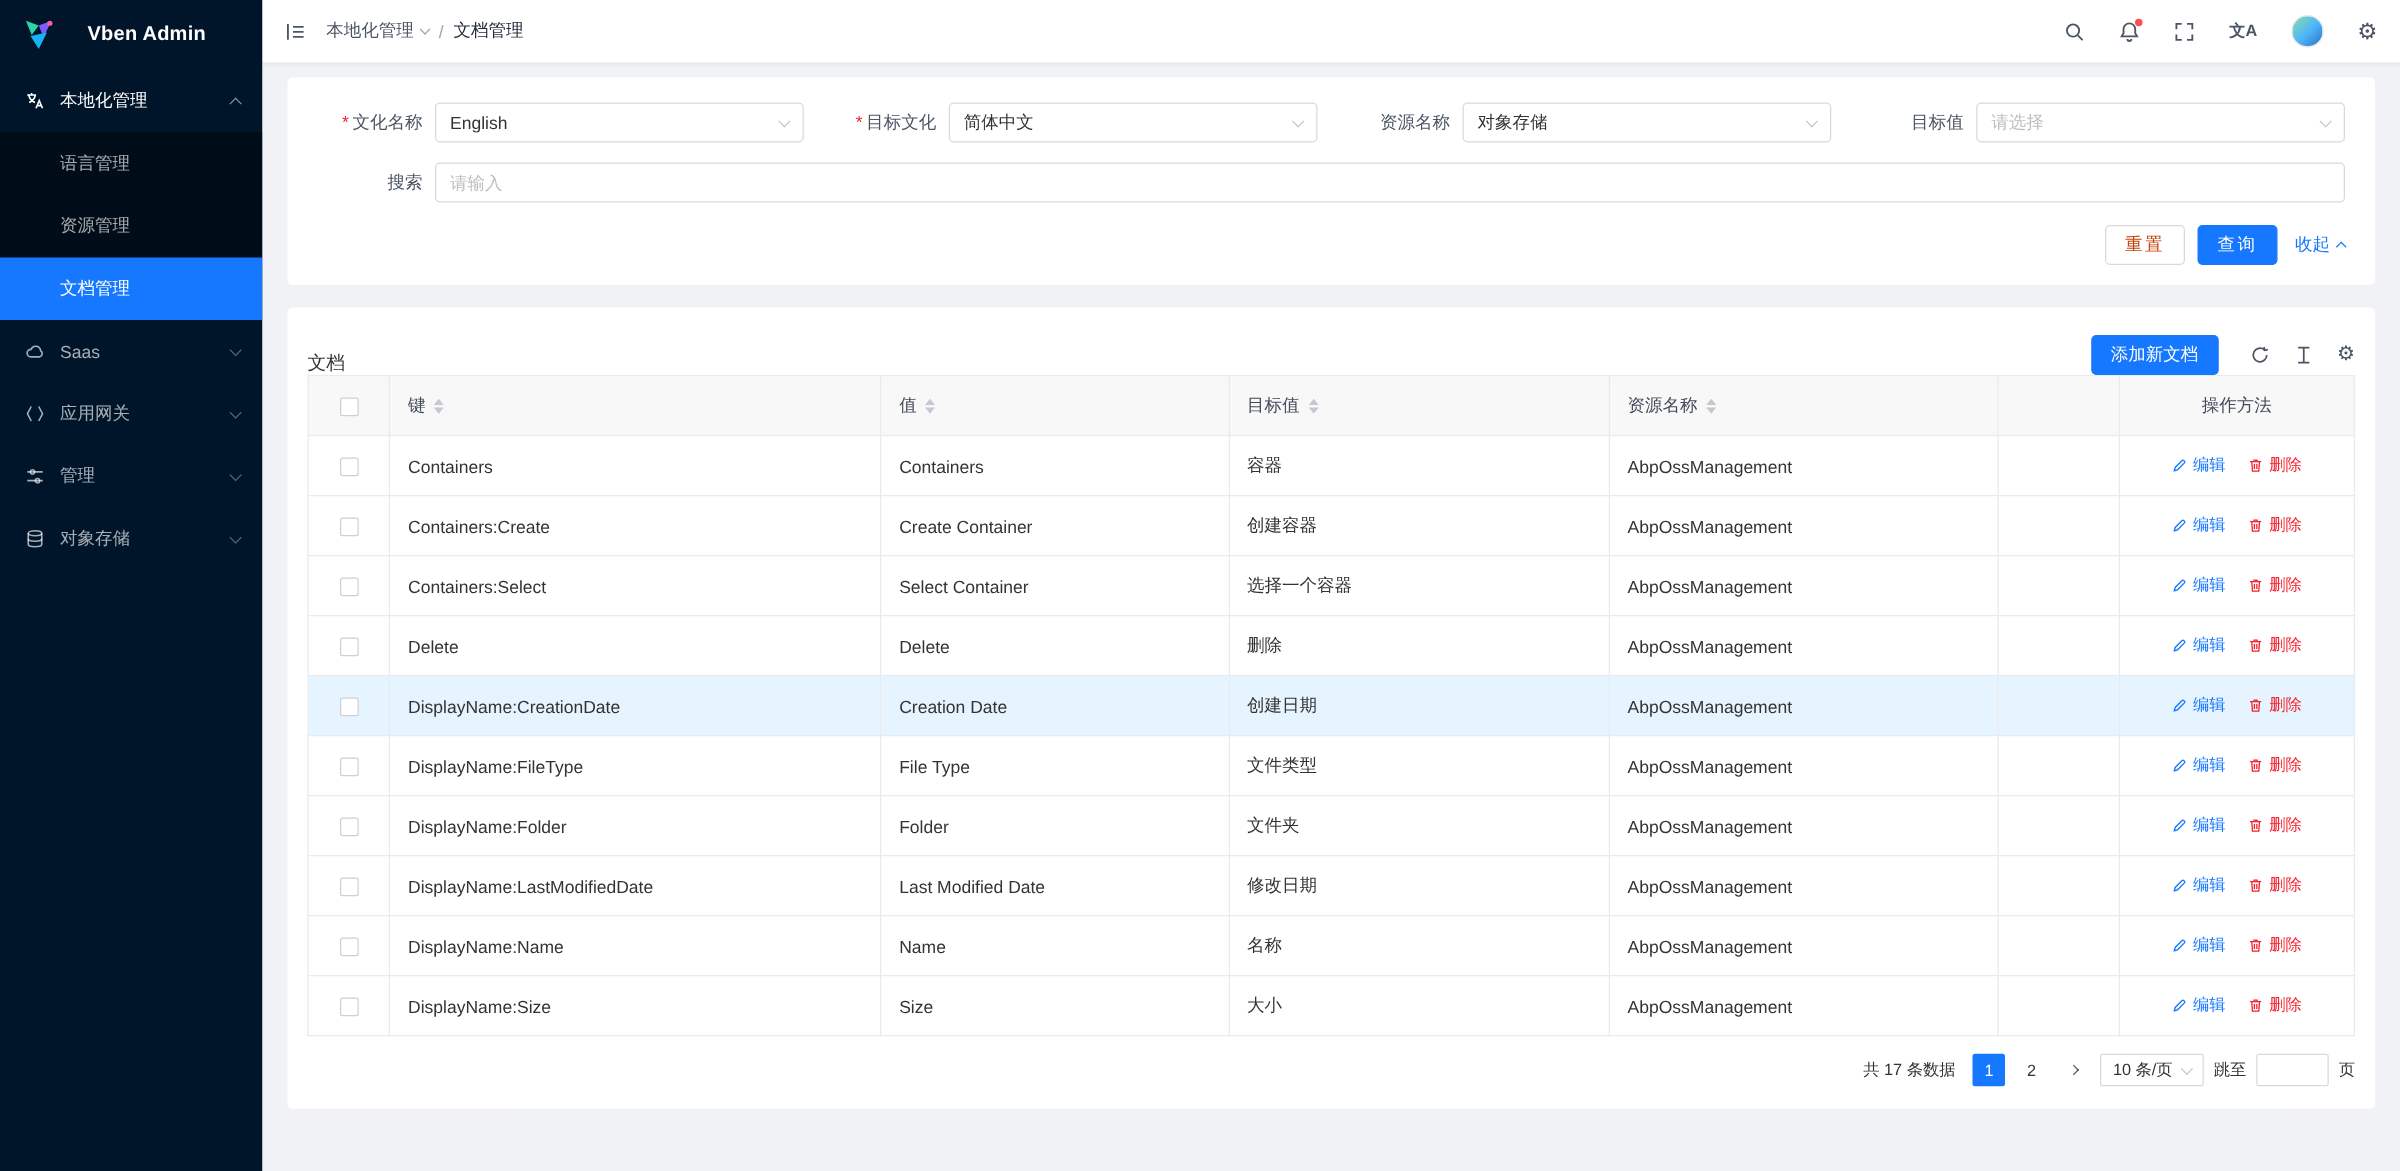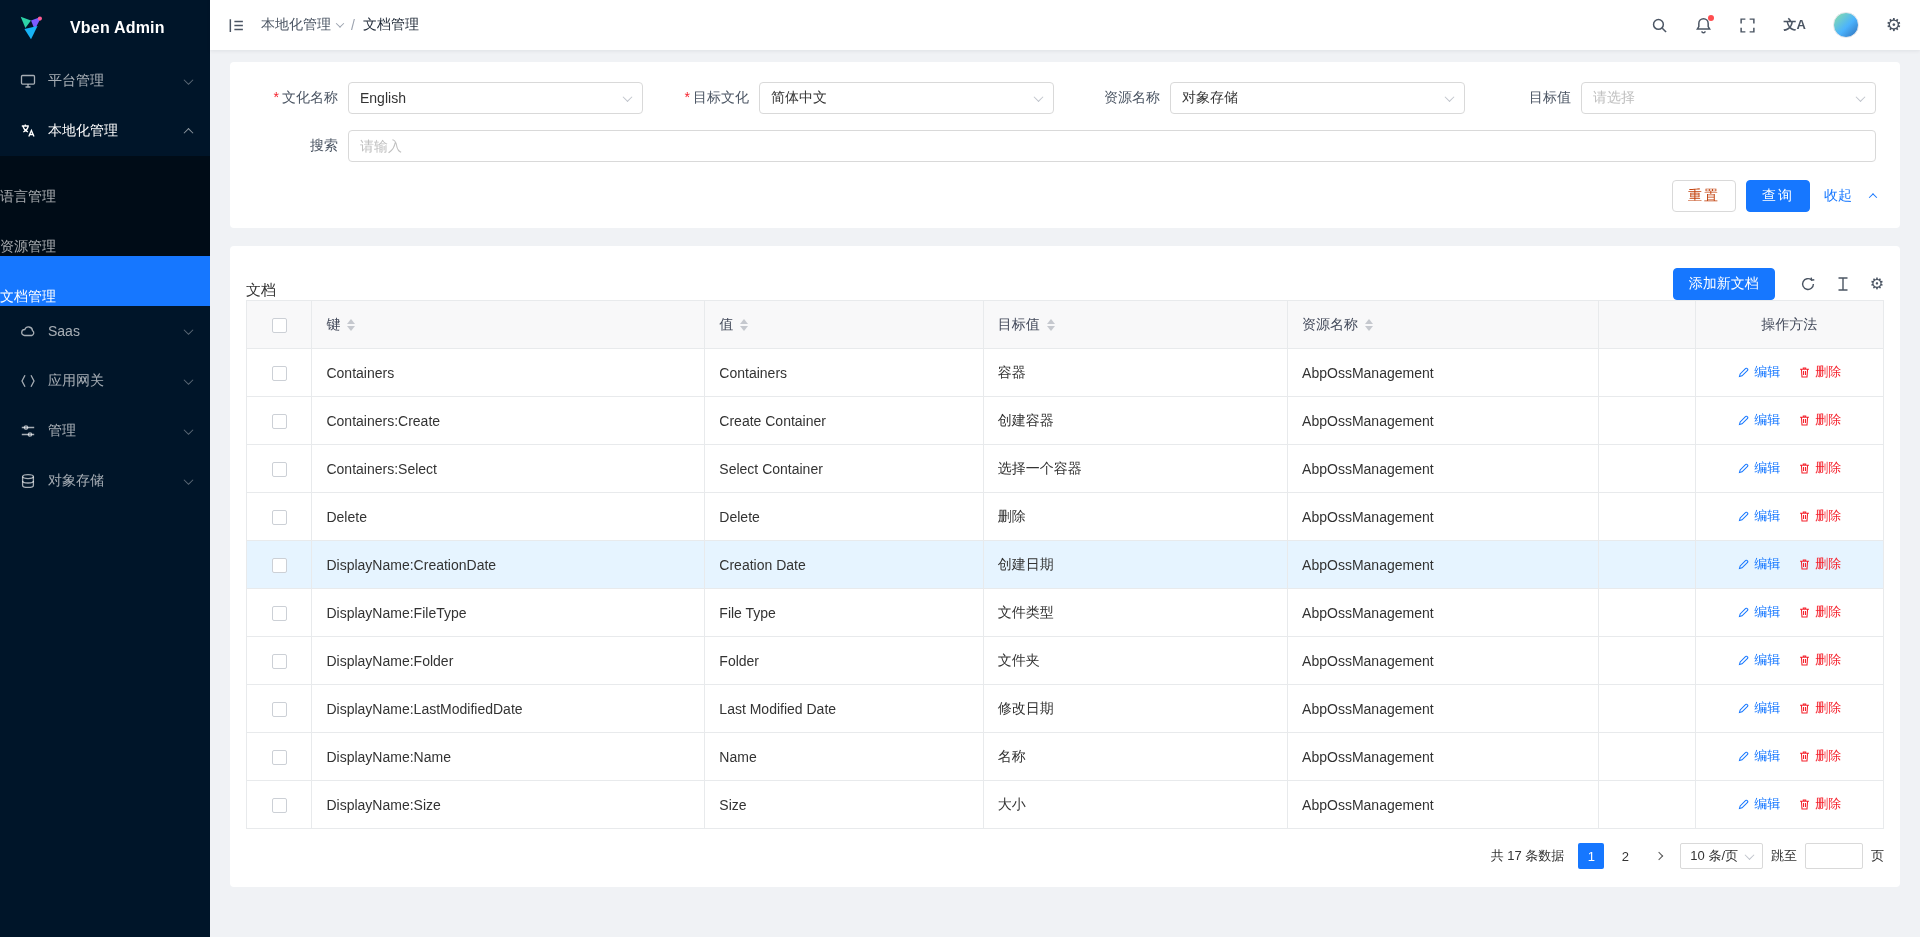--- a/index.html
+++ b/index.html
@@ -12,21 +12,21 @@
   .sidebar { width:210px; flex-shrink:0; background:#001529; color:rgba(255,255,255,.65); display:flex; flex-direction:column; }
   .logo { height:56px; display:flex; align-items:center; gap:24px; padding-left:16px; flex-shrink:0; }
   .logo-title { color:#fff; font-size:16px; font-weight:bold; letter-spacing:.2px; }
   .menu { flex:1; overflow:hidden; }
   .m-item { height:50px; display:flex; align-items:center; padding:0 18px 0 20px; cursor:pointer; font-size:14px; }
   .m-item.active { color:#fff; }
   .m-icon { width:16px; height:16px; margin-right:12px; display:inline-flex; flex-shrink:0; }
   .m-icon svg { width:16px; height:16px; stroke:currentColor; fill:none; stroke-width:1.3; }
   .m-label { flex:1; white-space:nowrap; overflow:hidden; }
   .submenu { background:#000c17; }
-  .m-sub { height:50px; display:flex; align-items:flex-end; cursor:pointer; font-size:14px; }
+  .m-sub { height:50px; display:flex; align-items:center; padding-left:48px; cursor:pointer; font-size:14px; }
   .m-sub.selected { background:#1677ff; color:#fff; }
 
   
   .chev { display:inline-block; width:7px; height:7px; border-right:1.5px solid currentColor; border-bottom:1.5px solid currentColor; }
   .chev.down { transform:rotate(45deg) translate(-1px,-1px); }
   .chev.up { transform:rotate(-135deg) translate(-1px,-1px); }
   .chev.right { transform:rotate(-45deg); }
   .m-chev { opacity:.55; }
 
   
@@ -57,21 +57,21 @@
   .select { flex:1; height:32px; border:1px solid #d9d9d9; border-radius:4px; background:#fff; display:flex; align-items:center; justify-content:space-between; padding:0 11px; cursor:pointer; color:#333; min-width:0;gap:40px; }
   .select .chev { color:#c0c4cc; flex-shrink:0; }
   .sel-text { white-space:nowrap; overflow:hidden; text-overflow:ellipsis; }
   .sel-text.ph { color:#bfbfbf; }
   .search-row { display:flex; align-items:center; margin-top:16px; }
   .text-input { flex:1; height:32px; border:1px solid #d9d9d9; border-radius:4px; padding:0 11px; font-size:14px; color:#333; outline:none; font-family:inherit; }
   .text-input::placeholder { color:#bfbfbf; }
   .f-actions { display:flex; justify-content:flex-end; align-items:center; gap:10px; margin-top:18px; }
   .btn { height:32px; padding:0 15px; border-radius:4px; font-size:14px; cursor:pointer; border:1px solid #d9d9d9; background:#fff; color:#c2410c; letter-spacing:2px; font-family:inherit; }
   .btn.primary { background:#1677ff; border-color:#1677ff; color:#fff; }
-  .link-collapse { color:#1677ff; display:inline-flex; align-items:center; gap:18px; cursor:pointer; margin-left:4px; }
+  .link-collapse { color:#1677ff; display:inline-flex; align-items:center; gap:6px; cursor:pointer; margin-left:4px; }
   .link-collapse .chev { width:6px; height:6px; }
 
   
   .table-card { background:#fff; border-radius:4px; margin-top:18px; padding-bottom:2px; }
   .card-head { height:54px; display:flex; align-items:flex-end; padding:0 16px; }
   .card-title { font-size:15px; color:#333; }
   .card-tools { margin-left:auto; display:flex; align-items:center; gap:19px; color:#4b5563; }
   .btn.add { letter-spacing:0; margin-right:6px; }
   .tool-icon { display:inline-flex; cursor:pointer; color:#4b5563; }
   .tool-icon svg { width:16px; height:16px; stroke:currentColor; fill:none; stroke-width:1.4; }
@@ -114,30 +114,20 @@
           <polygon points="16,9 27,5 20,19" fill="#7c5cff"></polygon>
           <polygon points="9,18 16,29 23,15" fill="#17b3f5"></polygon>
           <circle cx="25.5" cy="7" r="2.2" fill="#ff5c93"></circle>
         </svg>
       </span>
       <span class="logo-title">Vben Admin</span>
     </div>
 
     <nav class="menu">
 
-      <div class="m-item">
-        <span class="m-icon">
-          <svg viewBox="0 0 16 16">
-              <rect x="1.5" y="2.5" width="13" height="8.6" rx="1"></rect>
-              <path d="M5.5 14h5M8 11.2V14"></path>
-            </svg>
-        </span>
-        <span class="m-label">平台管理</span>
-        <i class="chev down m-chev"></i>
-      </div>
 
       <div class="m-item active">
         <span class="m-icon">
           <svg viewBox="0 0 16 16">
               <path d="M1.8 3h7M5.3 1.4V3M3 3c.5 2.4 2.4 4.9 5 6M8.3 3C7.8 5.4 5.9 7.9 3.3 9"></path>
               <path d="M8.8 13.6l2.6-6.2 2.6 6.2M9.7 11.5h3.4"></path>
             </svg>
         </span>
         <span class="m-label">本地化管理</span>
         <i class="chev up m-chev"></i>

